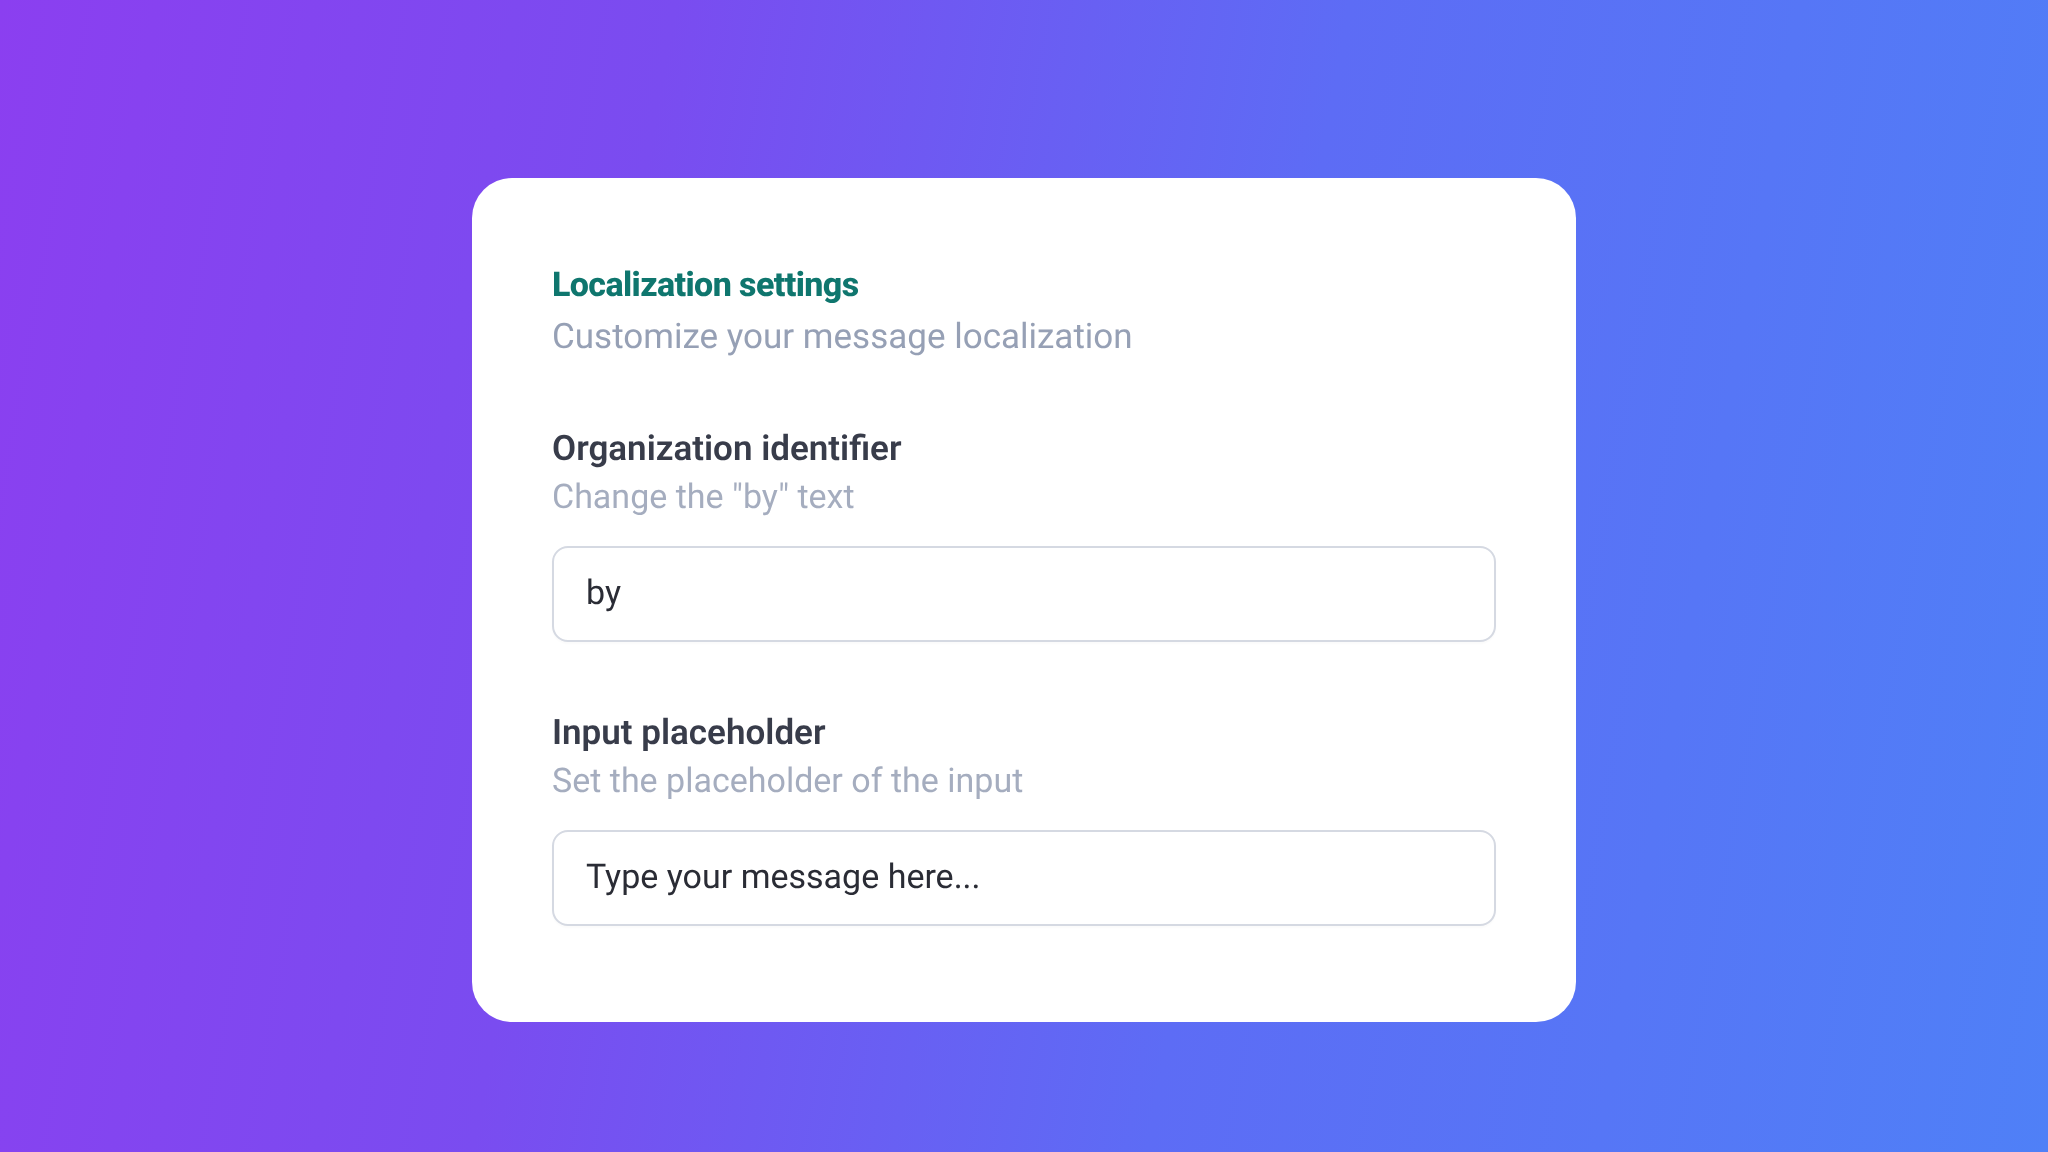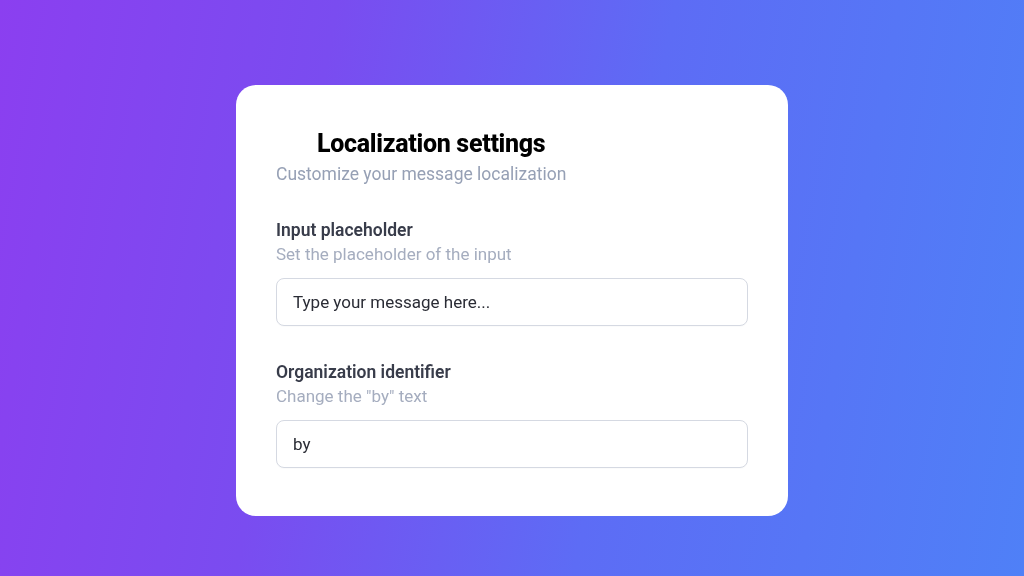--- a/index.html
+++ b/index.html
@@ -18,26 +18,25 @@
       overflow: hidden;
     }
     .card {
       background: #ffffff;
       border-radius: 20px;
       width: 552px;
       padding: 44px 40px 48px 40px;
       margin-top: 24px;
     }
     .heading {
-      font-size: 25px;
+      font-size: 17px;
       font-weight: 800;
-      color: #000000;
+      color: #0f766e;
       margin-bottom: 6px;
       letter-spacing: -0.3px;
-      margin-left: 41px;
     }
     .subheading {
       font-size: 17.5px;
       color: #96a0b5;
       margin-bottom: 36px;
       font-weight: 400;
     }
     .field-group {
       margin-bottom: 36px;
     }
@@ -73,23 +72,23 @@
     }
   </style>
 </head>
 <body>
 
 <div class="card">
   <h1 class="heading">Localization settings</h1>
   <p class="subheading">Customize your message localization</p>
 
   <div class="field-group">
+    <div class="field-label">Organization identifier</div>
+    <div class="field-help">Change the "by" text</div>
+    <input type="text" class="text-input" value="by" style="">
+  </div>
+
+  <div class="field-group">
     <div class="field-label">Input placeholder</div>
     <div class="field-help">Set the placeholder of the input</div>
     <input type="text" class="text-input" value="Type your message here..." style="">
   </div>
-
-  <div class="field-group">
-    <div class="field-label">Organization identifier</div>
-    <div class="field-help">Change the "by" text</div>
-    <input type="text" class="text-input" value="by" style="">
-  </div>
 </div>
 
 </body></html>

